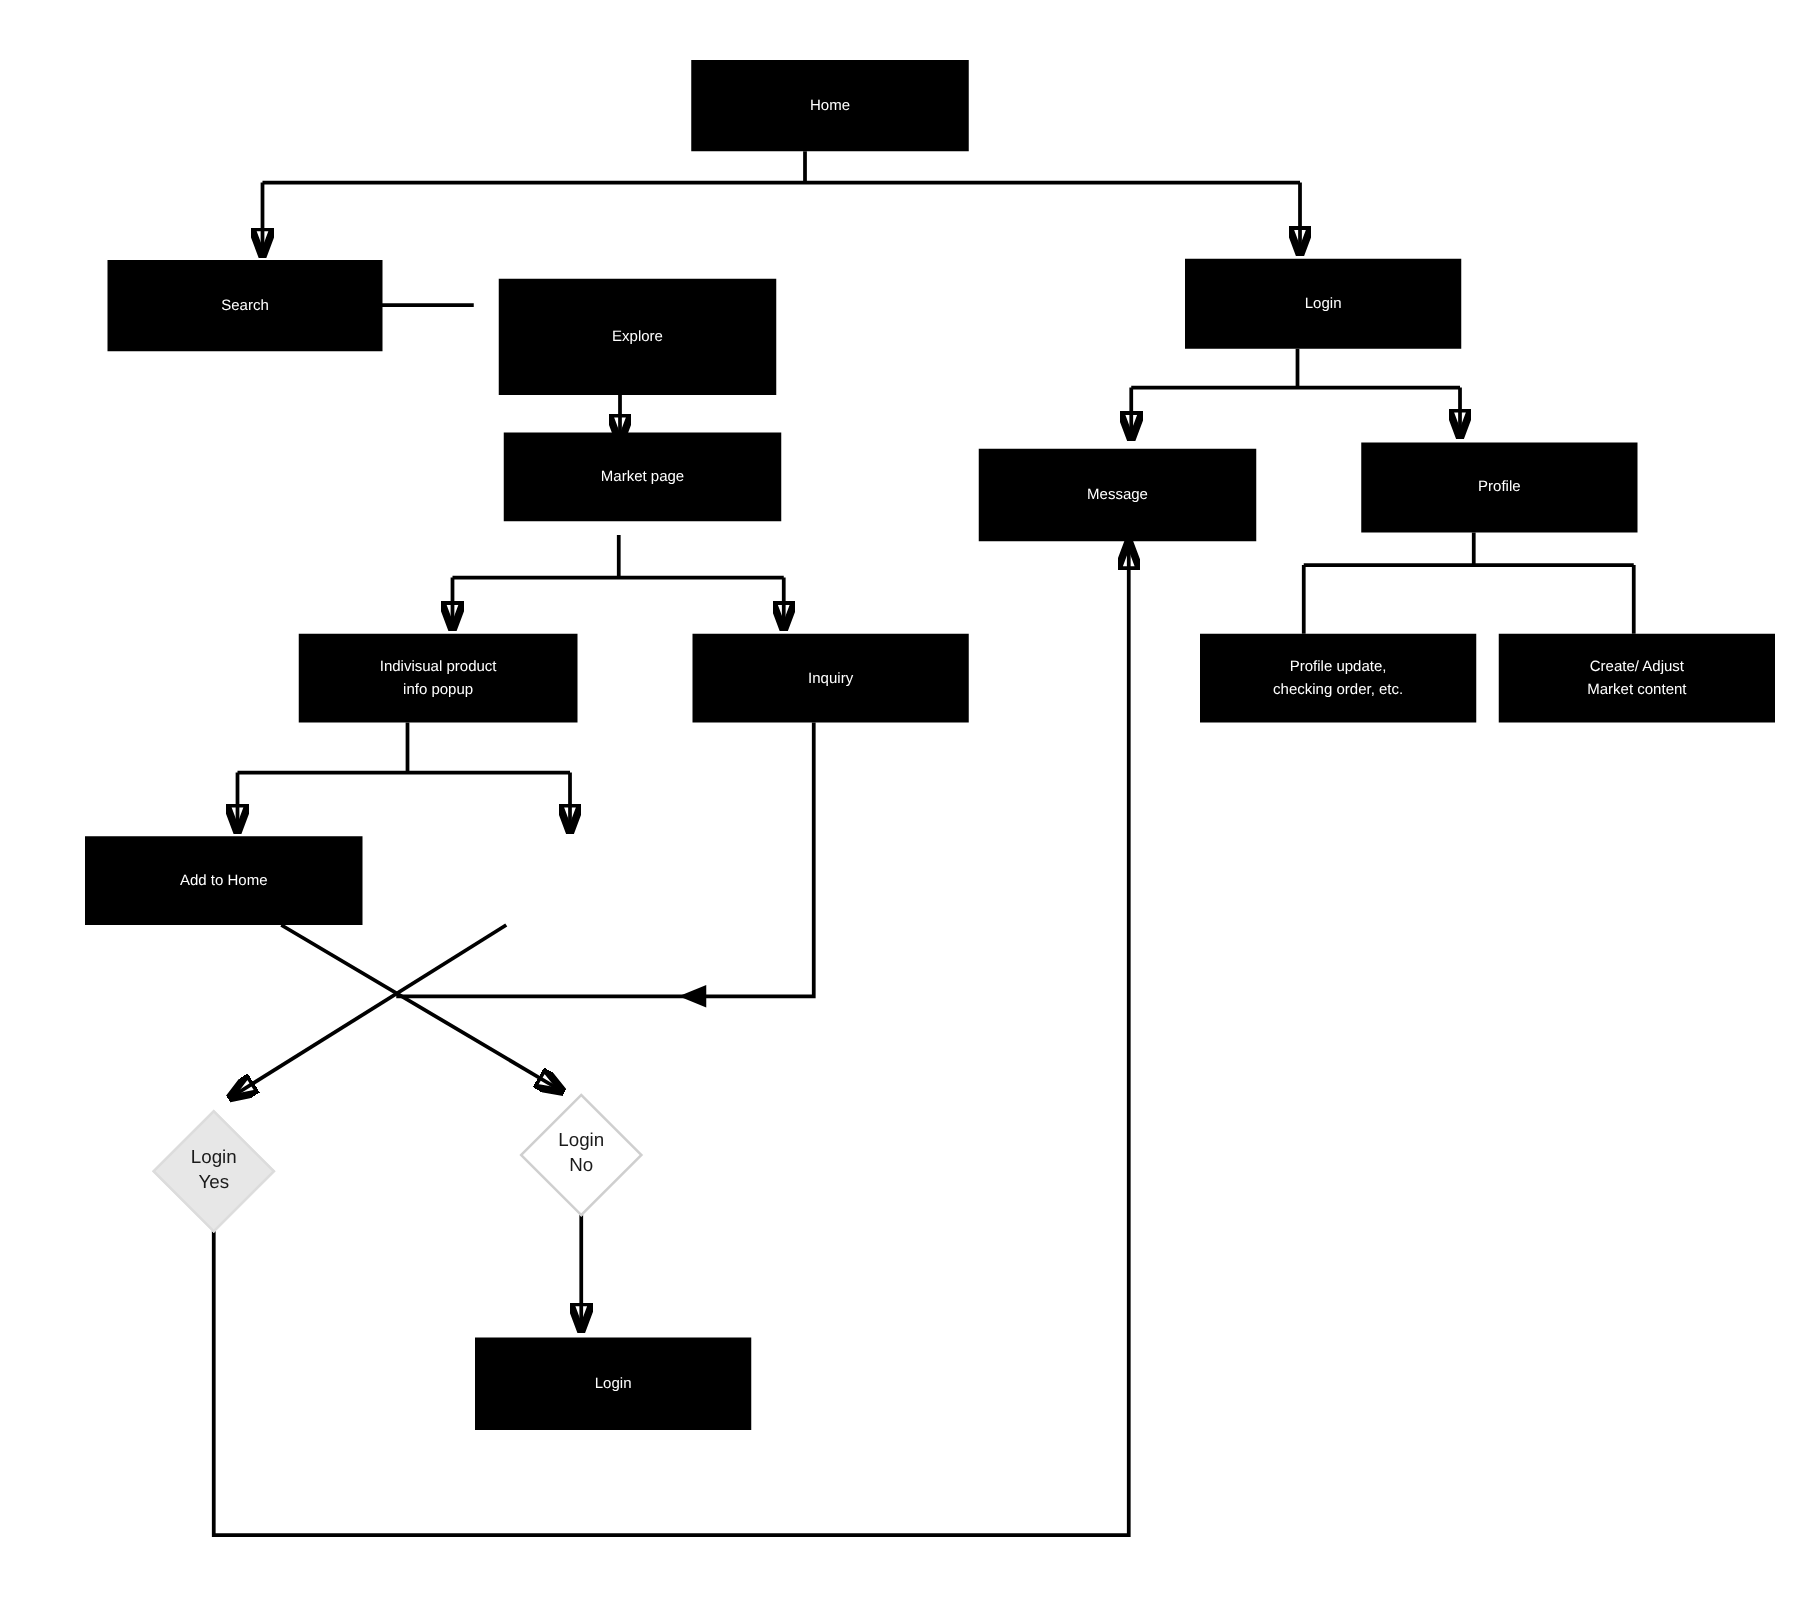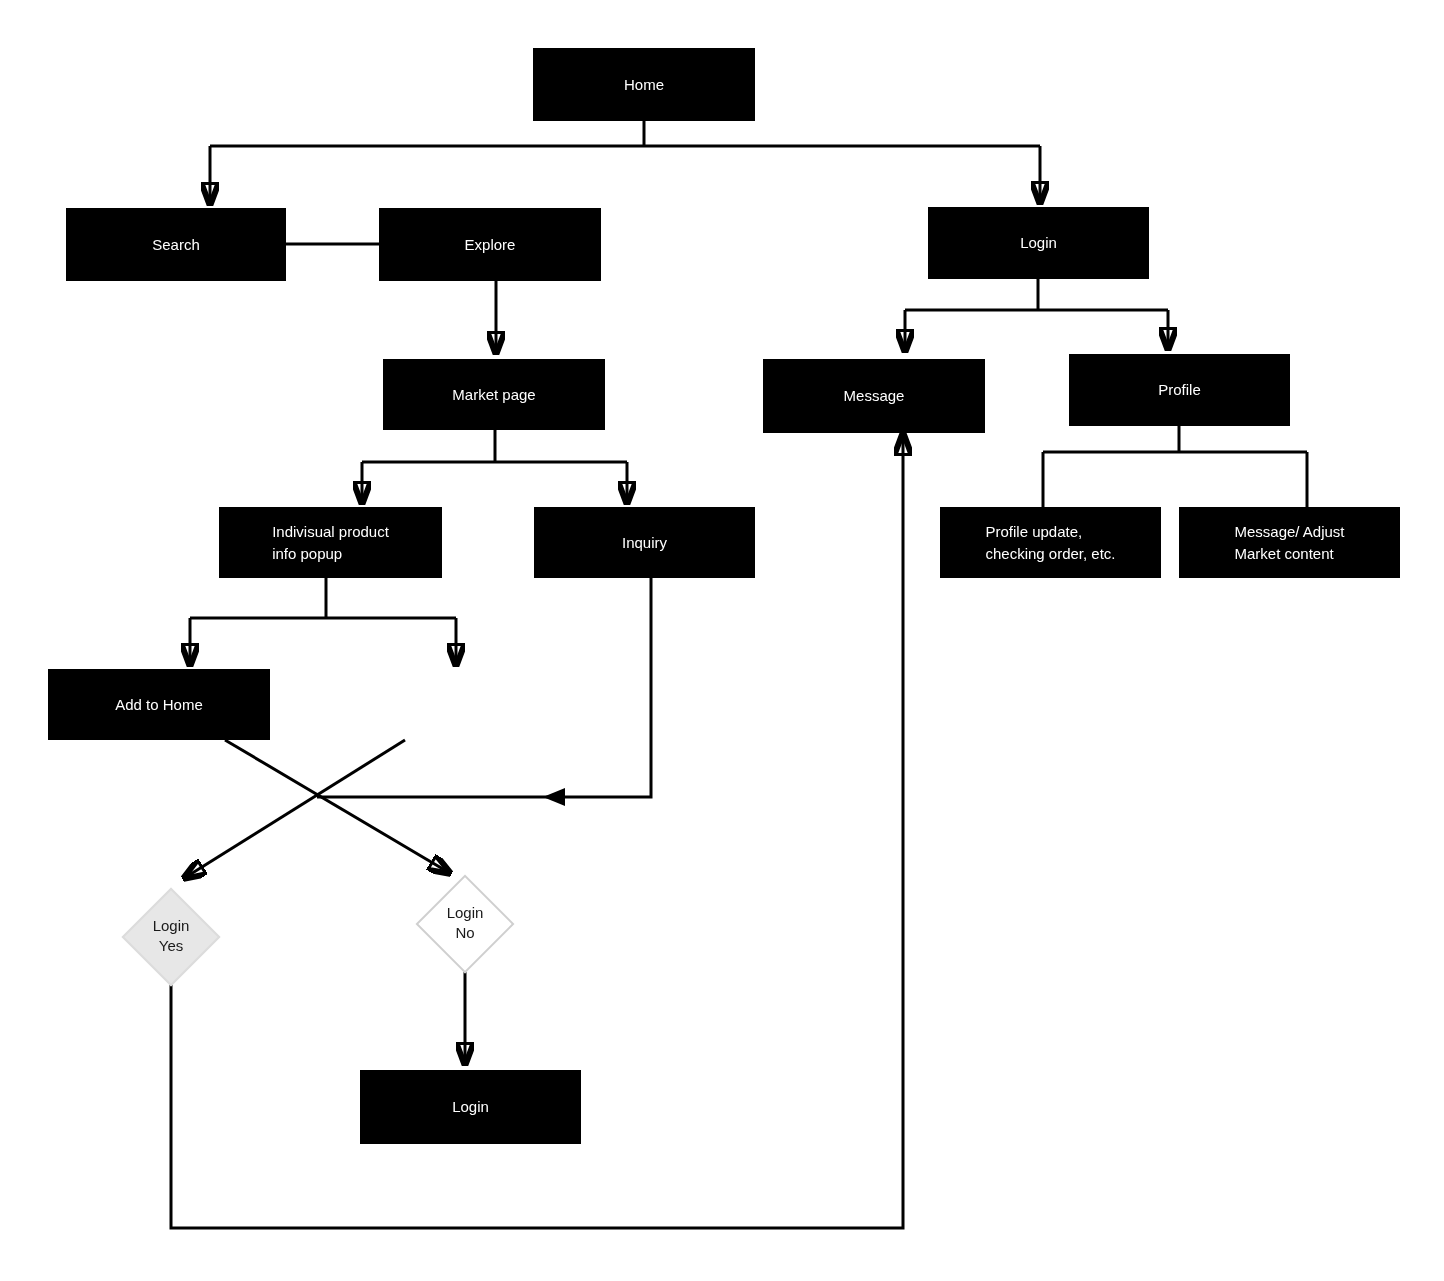--- a/index.html
+++ b/index.html
@@ -6,21 +6,21 @@
   .canvas {
     position:relative; width:1444px; height:1281px; background:#ffffff;
     font-family:"Liberation Sans", sans-serif; overflow:hidden;
   }
   svg.wires { position:absolute; left:0; top:0; width:1444px; height:1281px; }
   svg.wires path, svg.wires polyline { stroke:#000000; stroke-width:3; fill:none; }
   svg.wires polygon { fill:#000000; stroke:none; }
   .node {
     position:absolute; background:#000000; color:#ffffff;
     display:flex; align-items:center; justify-content:center;
-    font-size:15px; line-height:1.45;
+    text-align:center; font-size:12px; line-height:1.45;margin-left:20px;
   }
   .node span { white-space:pre-line; }
   .diamond { position:absolute; width:66px; height:66px; transform:rotate(45deg); box-sizing:content-box; }
   .diamond.yes { background:#e7e7e7; border:2px solid #dcdcdc; }
   .diamond.no  { background:#ffffff; border:2px solid #cfcfcf; }
   .diamond-label {
     position:absolute; width:100px; text-align:center; font-size:15px;
     line-height:1.35; color:#1a1a1a; white-space:pre-line;
   }
 </style>
@@ -75,48 +75,48 @@
     <path d="M1043,452 L1043,507"></path>
     <path d="M1307,452 L1307,507"></path>
   </svg>
 
   <div class="node" style="left:533px;top:48px;width:222px;height:73px">
     <span>Home</span>
   </div>
   <div class="node" style="left:66px;top:208px;width:220px;height:73px">
     <span>Search</span>
   </div>
-  <div class="node" style="left:379px;top:208px;width:222px;height:73px">
+  <div class="node" style="left:379px;top:223px;width:222px;height:93px">
     <span>Explore</span>
   </div>
   <div class="node" style="left:928px;top:207px;width:221px;height:72px">
     <span>Login</span>
   </div>
-  <div class="node" style="left:383px;top:359px;width:222px;height:71px">
+  <div class="node" style="left:383px;top:346px;width:222px;height:71px">
     <span>Market page</span>
   </div>
   <div class="node" style="left:763px;top:359px;width:222px;height:74px">
     <span>Message</span>
   </div>
   <div class="node" style="left:219px;top:507px;width:223px;height:71px">
     <span>Indivisual product
 info popup</span>
   </div>
   <div class="node" style="left:1069px;top:354px;width:221px;height:72px">
     <span>Profile</span>
   </div>
   <div class="node" style="left:534px;top:507px;width:221px;height:71px">
     <span>Inquiry</span>
   </div>
   <div class="node" style="left:940px;top:507px;width:221px;height:71px">
     <span>Profile update,
 checking order, etc.</span>
   </div>
   <div class="node" style="left:1179px;top:507px;width:221px;height:71px">
-    <span>Message/ Adjust
+    <span>Create/ Adjust
 Market content</span>
   </div>
   <div class="node" style="left:48px;top:669px;width:222px;height:71px">
     <span>Add to Home</span>
   </div>
   <div class="node" style="left:360px;top:1070px;width:221px;height:74px">
     <span>Login</span>
   </div>
 
   <div class="diamond yes" style="left:136px;top:902px"></div>

